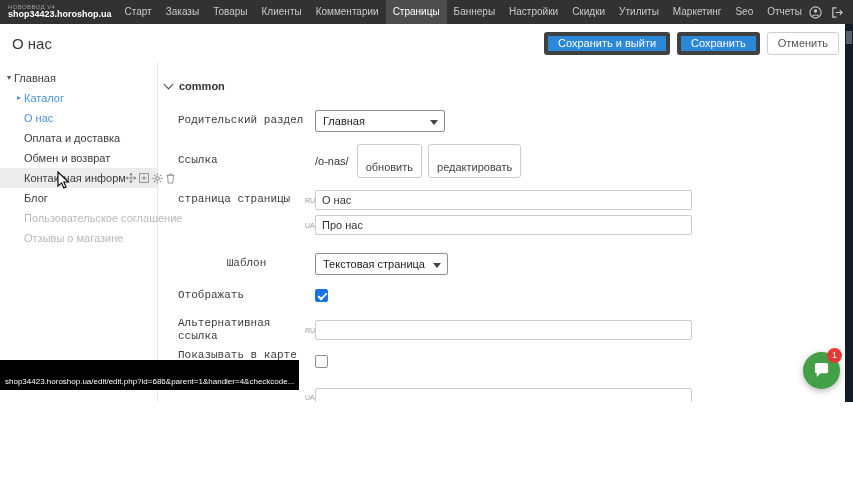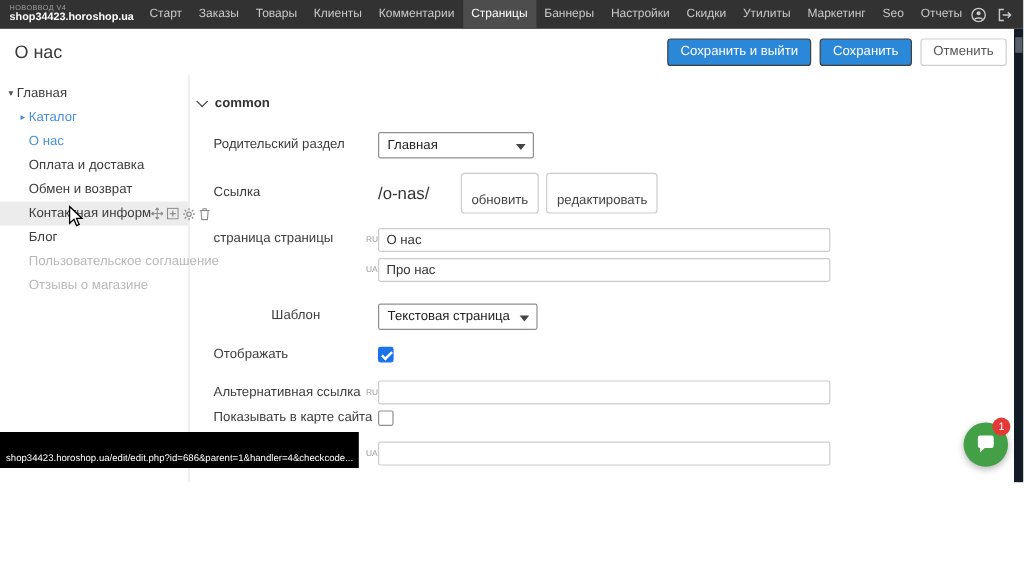--- a/index.html
+++ b/index.html
@@ -20,21 +20,21 @@
   .top-icons { margin-left:auto; display:flex; gap:9px; margin-right:12px; align-items:center; }
   .top-icons svg { display:block; }
 
   
   .pageheader { position:absolute; top:24px; left:0; width:845px; height:38px; background:#fff;
     display:flex; align-items:center; z-index:5; }
   .page-title { font-size:15px; color:#3a3a3a; margin-left:12px; }
   .header-actions { margin-left:auto; margin-right:6px; display:flex; gap:7px; }
   .btn { height:23px; font-size:11px; border-radius:3px; padding:0 10px; cursor:pointer;
     font-family:inherit; }
-  .btn-primary { background:#2b87d8; border:1px solid #404040; color:#fff; }
+  .btn-primary { background:#2b87d8; border:4px solid #404040; color:#fff; }
   .btn-secondary { background:#fff; border:1px solid #cfcfcf; color:#555; }
 
   
   .sidebar { position:absolute; top:62px; left:0; width:158px; bottom:0; background:#fff;
     border-right:1px solid #e6e6e6; font-size:11px; padding-top:6px; z-index:4; }
   .tree-item { height:20px; line-height:20px; color:#3c3c3c; cursor:pointer; white-space:nowrap;
     display:flex; align-items:center; }
   .tree-arrow { width:10px; font-size:8px; color:#555; text-align:center; flex-shrink:0; }
   .ind0 { padding-left:4px; }
   .ind1 { padding-left:14px; }
@@ -47,33 +47,33 @@
   .hover-icons svg { display:block; cursor:pointer; }
 
   
   .main { position:absolute; top:62px; left:159px; right:8px; bottom:0; background:#fff;
     overflow:hidden; padding-top:18px; z-index:3; }
   .section-head { display:flex; align-items:center; margin:0 16px 18px 6px; cursor:pointer; }
   .chev { width:7px; height:7px; border-left:1.5px solid #444; border-bottom:1.5px solid #444;
     transform:rotate(-45deg); margin-top:-3px; }
   .section-title { font-weight:bold; font-size:11px; color:#333; margin-left:7px; }
   .frow { display:flex; align-items:center; margin-left:19px; margin-bottom:12px; }
-  .flabel { width:137px; font-size:11px; color:#3c3c3c; flex-shrink:0; line-height:1.2; }
+  .flabel { width:137px; font-size:11px; color:#3c3c3c; flex-shrink:0; line-height:1.2;font-family:Liberation Mono, monospace; }
   .flabel.short { width:127px; }
   .fsub { font-size:7px; color:#a5a5a5; margin-top:2px; }
   .flang { width:10px; font-size:7px; color:#9a9a9a; flex-shrink:0; }
   .tinput { width:377px; height:20px; border:1px solid #ccc; border-radius:2px; font-size:11px;
     padding:0 6px; color:#333; font-family:inherit; }
   .selectbox { position:relative; height:22px; min-width:130px; border:1px solid #8f8f8f;
     border-radius:2px; background:#fff; font-size:11px; color:#222; line-height:20px;
     padding:0 22px 0 7px; cursor:pointer; }
   .selectbox .sel-arrow { position:absolute; right:6px; top:9px; width:0; height:0;
     border-left:4px solid transparent; border-right:4px solid transparent;
     border-top:5px solid #444; }
-  .linkval { font-size:14px; color:#333; margin-right:26px; }
+  .linkval { font-size:11px; color:#333; margin-right:8px; }
   .minibtn { height:19px; font-size:11px; border:1px solid #ccc; border-radius:3px; background:#fff;
     color:#444; padding:16px 8px; margin-right:6px; cursor:pointer; font-family:inherit; }
   .checkbox { width:13px; height:13px; border:1px solid #8f8f8f; border-radius:2px; background:#fff;
     cursor:pointer; position:relative; }
   .checkbox.checked { background:#1a73e8; border-color:#1a73e8; }
   .checkbox.checked::after { content:""; position:absolute; left:4px; top:1px; width:3px; height:7px;
     border:solid #fff; border-width:0 2px 2px 0; transform:rotate(45deg); }
   .mb5 { margin-bottom:5px; }
   .mb14 { margin-bottom:14px;text-align:center; }
   .mb15 { margin-bottom:15px; }

